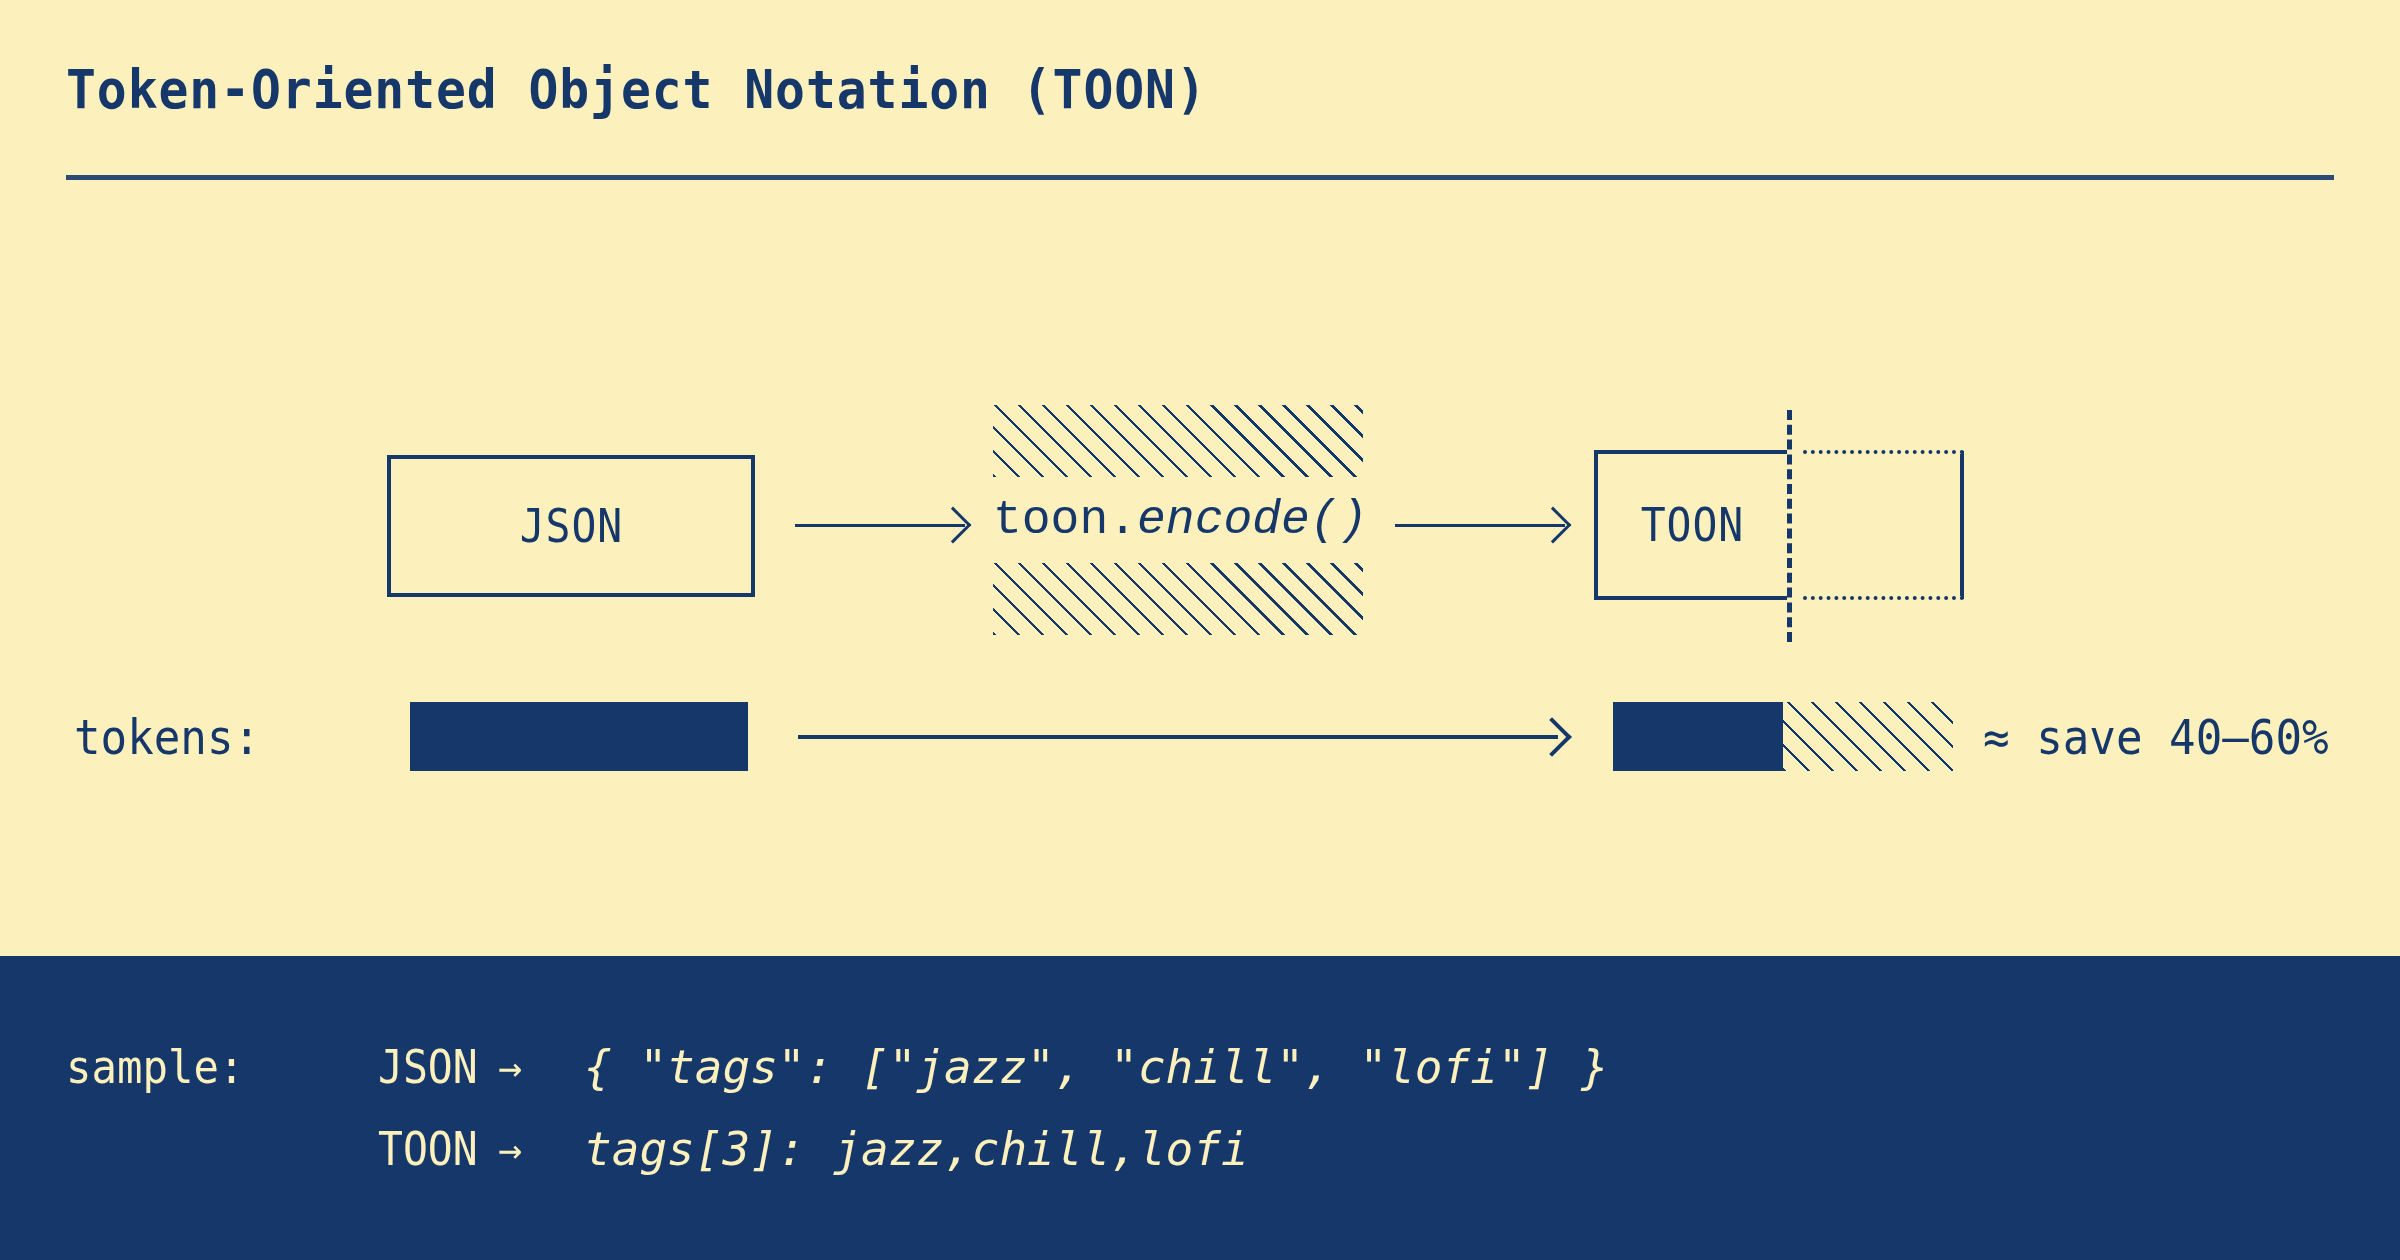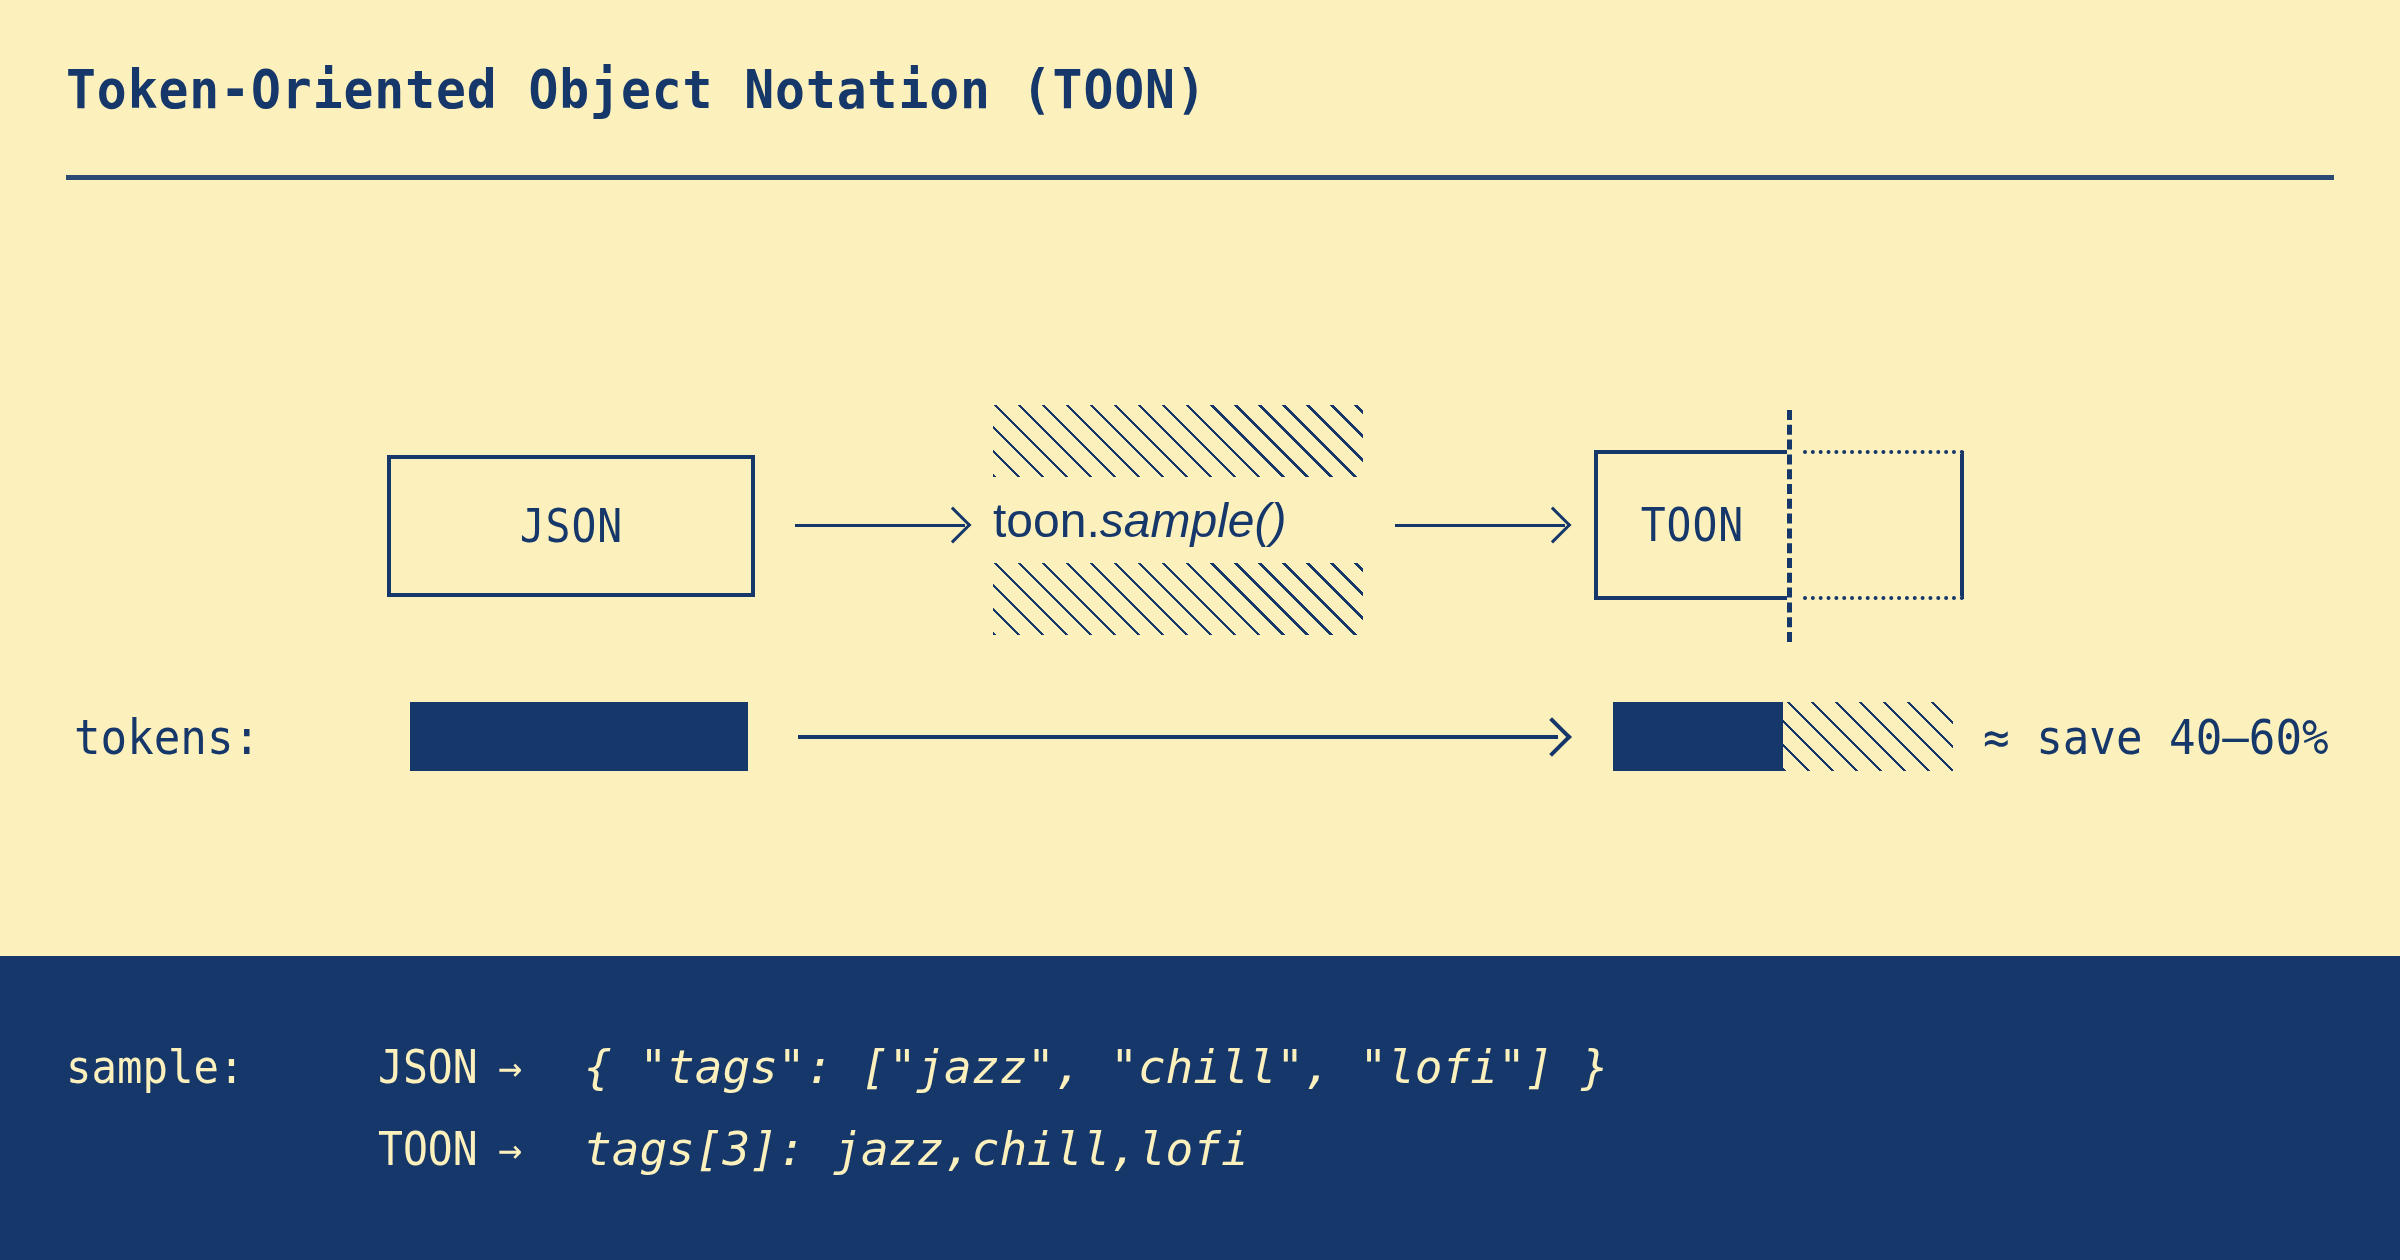--- a/index.html
+++ b/index.html
@@ -65,21 +65,21 @@
        rgba(0,0,0,0) 2.5px, rgba(0,0,0,0) 17px);
   }
 
   
   #encode-group { position:absolute; left:993px; top:405px; width:370px; height:230px; }
   #encode-hatch-top    { position:absolute; left:0; top:0;    width:370px; height:72px; }
   #encode-hatch-bottom { position:absolute; left:0; top:158px;width:370px; height:72px; }
   #encode-label {
     position:absolute; left:0; top:72px; width:370px; height:86px;
     display:flex; align-items:center; justify-content:flex-start;
-    font-family:Liberation Sans, sans-serif;
+    font-family:Liberation Mono, monospace;
     font-size:48px;
     color:#15376a;
     white-space:nowrap;
   }
   #encode-label .em { font-style:italic; }
 
   
   .arrow-line {
     position:absolute;
     height:3px;
@@ -204,21 +204,21 @@
     <span class="box-label">JSON</span>
   </div>
 
   <div id="arrow1-line" class="arrow-line"></div>
   <div id="arrow1-head" class="arrow-head"></div>
 
   <div id="encode-group">
     <div id="encode-hatch-top" class="hatch"></div>
     <div id="encode-label">
       <span>toon.</span>
-        <span class="em">sample()</span>
+        <span class="em">encode()</span>
     </div>
     <div id="encode-hatch-bottom" class="hatch"></div>
   </div>
 
   <div id="arrow2-line" class="arrow-line"></div>
   <div id="arrow2-head" class="arrow-head"></div>
 
   <div id="toon-group">
     <div id="toon-box">
       <span class="box-label">TOON</span>

